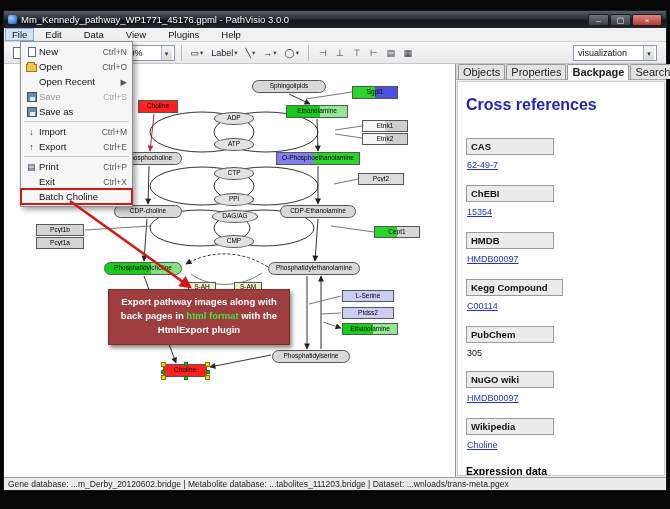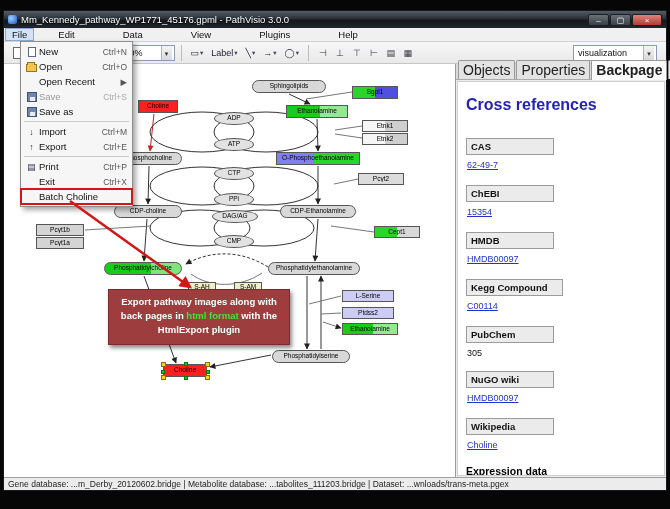--- a/index.html
+++ b/index.html
@@ -15,21 +15,21 @@
   .win-ico{width:9px;height:9px;border-radius:2px;margin-right:4px;
            background:radial-gradient(circle at 35% 35%,#9fd0ff,#1857c4);}
   .title-text{flex:1;white-space:nowrap;overflow:hidden;text-shadow:0 1px 1px #000;}
   .win-btns{display:flex;gap:1px;}
   .win-btn{width:21px;height:12px;font-size:8px;line-height:11px;text-align:center;color:#fff;
            background:linear-gradient(#6a7177,#3a4046);border:1px solid #1c2024;border-radius:2px;}
   .win-btn.close{width:30px;background:linear-gradient(#e0827c,#b13c35);}
 
   
   .menubar{height:14px;background:#f0f0f0;border-bottom:1px solid #d2d2d2;display:flex;align-items:flex-start;padding-left:1px;}
-  .mb-item{font-size:9.5px;padding:1px 24px;color:#111;}
+  .mb-item{font-size:9.5px;padding:1px 11px;color:#111;}
   .mb-item.open{background:#d3e3f7;border:1px solid #88a8d0;padding:0px 6px;}
 
   
   .toolbar{height:22px;background:linear-gradient(#f7f7f7,#e9e9e9);border-bottom:1px solid #c6c6c6;
            display:flex;align-items:center;padding:0 5px;gap:3px;}
   .tb-ic{width:18px;height:18px;display:flex;align-items:center;justify-content:center;border:1px solid transparent;border-radius:2px;}
   .ic-new{width:10px;height:12px;background:#fff;border:1px solid #5b6c82;}
   .ic-folder{width:13px;height:9px;background:#f4c44d;border:1px solid #96761c;position:relative;margin-top:2px;}
   .ic-folder::before{content:"";position:absolute;left:0;top:-3px;width:6px;height:2px;background:#f4c44d;border:1px solid #96761c;border-bottom:none;}
   .ic-save{width:11px;height:11px;background:#6f87ad;border:1px solid #3d5377;position:relative;}
@@ -63,21 +63,21 @@
   .handle.green{width:4px;height:4px;background:#18c618;border-color:#0a7a0a;}
 
   .callout{position:absolute;left:104px;top:225px;width:182px;min-height:56px;z-index:6;
            color:#fff;font-size:9.5px;font-weight:bold;text-align:center;line-height:1.45;
            padding:5px 7px;border:1px solid #7c2a2a;box-shadow:2px 3px 4px rgba(0,0,0,.45);}
   .callout .hl{font-weight:bold;}
 
   
   .panel{flex:1;background:#ececec;display:flex;flex-direction:column;min-width:0;}
   .tabs{height:16px;background:#d9d9d9;display:flex;align-items:flex-end;padding:2px 2px 0 2px;gap:1px;border-bottom:1px solid #aaa;}
-  .tab{font-size:14px;padding:1px 4px;background:#e3e3e3;border:1px solid #999;border-bottom:none;color:#222;
+  .tab{font-size:11px;padding:1px 4px;background:#e3e3e3;border:1px solid #999;border-bottom:none;color:#222;
        border-radius:2px 2px 0 0;}
   .tab.active{background:#fbfbfb;font-weight:bold;position:relative;top:1px;padding-bottom:2px;}
   .panel-body{flex:1;background:#fff;border:1px solid #cfcfcf;margin:1px;padding:8px;overflow:hidden;}
   .bp-heading{color:#2323b8;font-weight:bold;font-size:16px;margin:6px 0 24px 0;}
   .bp-sec{margin-bottom:13px;}
   .bp-h{width:fit-content;min-width:88px;background:#ebebeb;border:1px solid #9b9b9b;
         font-size:9.5px;font-weight:bold;padding:2px 14px 2px 4px;color:#111;}
   .bp-link{color:#2233cc;text-decoration:underline;font-size:9px;margin:5px 0 15px 1px;width:fit-content;}
   .bp-val{color:#111;font-size:9px;margin:5px 0 0 1px;}
   .bp-footer{font-weight:bold;font-size:10.5px;color:#000;margin-top:6px;}

